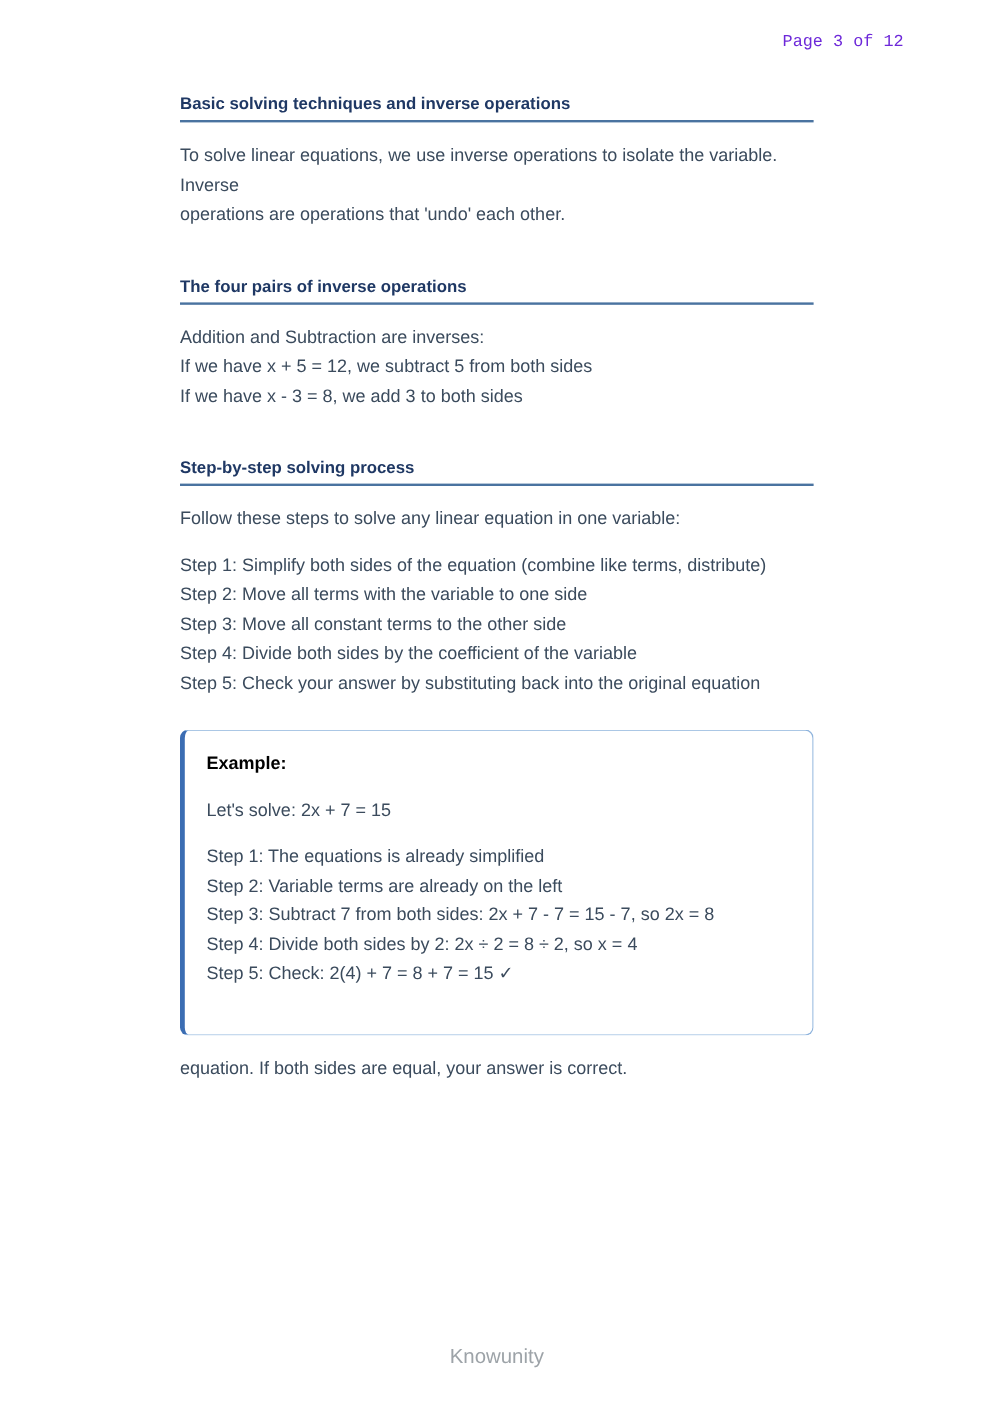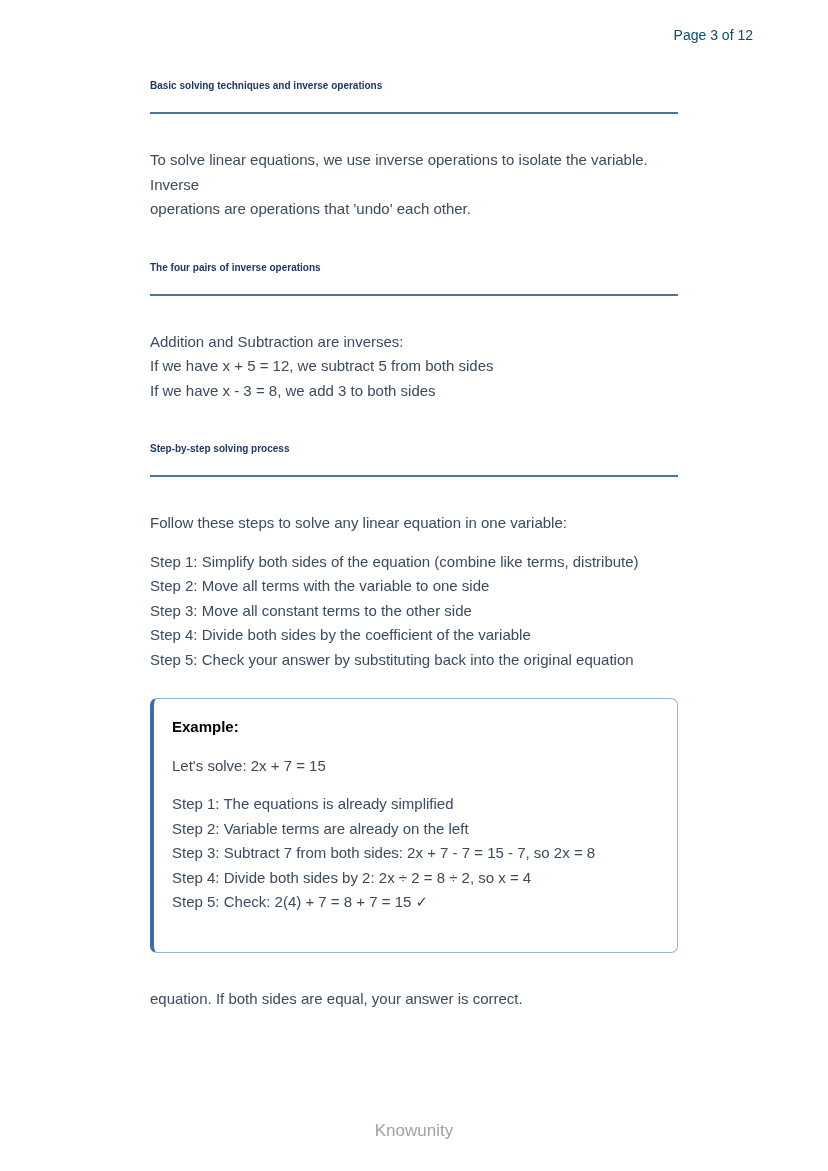--- a/index.html
+++ b/index.html
@@ -9,44 +9,44 @@
     width: 828px;
     height: 1171px;
     background: #ffffff;
     font-family: "Liberation Sans", sans-serif;
     overflow: hidden;
   }
   .page-number {
     position: absolute;
     top: 27px;
     right: 75px;
-    font-family: Liberation Sans, sans-serif;
+    font-family: Liberation Mono, monospace;
     font-size: 14px;
-    color: #0c4a6e;
+    color: #6d28d9;
   }
   .content {
     position: absolute;
     left: 150px;
     top: 0;
     width: 528px;
     color: #3b4b5d;
     font-size: 15px;
     line-height: 24.5px;
   }
   .section-heading {
-    font-size: 10px;
+    font-size: 14px;
     font-weight: bold;
     color: #1f3864;
     line-height: 20px;
-    padding-bottom: 16px;
+    padding-bottom: 4px;
     border-bottom: 2px solid #4a73a0;
   }
   .mt-first { margin-top: 76px; }
   .mt-heading { margin-top: 36px; }
-  .mt-para { margin-top: 34px; }
+  .mt-para { margin-top: 16px; }
   .mt-block { margin-top: 14px; }
   .example-box {
     margin-top: 26px;
     width: 528px;
     border: 1.5px solid #8fb4dd;
     border-left: 4px solid #3b6db3;
     border-radius: 7px;
     padding: 16px 20px 37px 18px;
   }
   .example-label {

